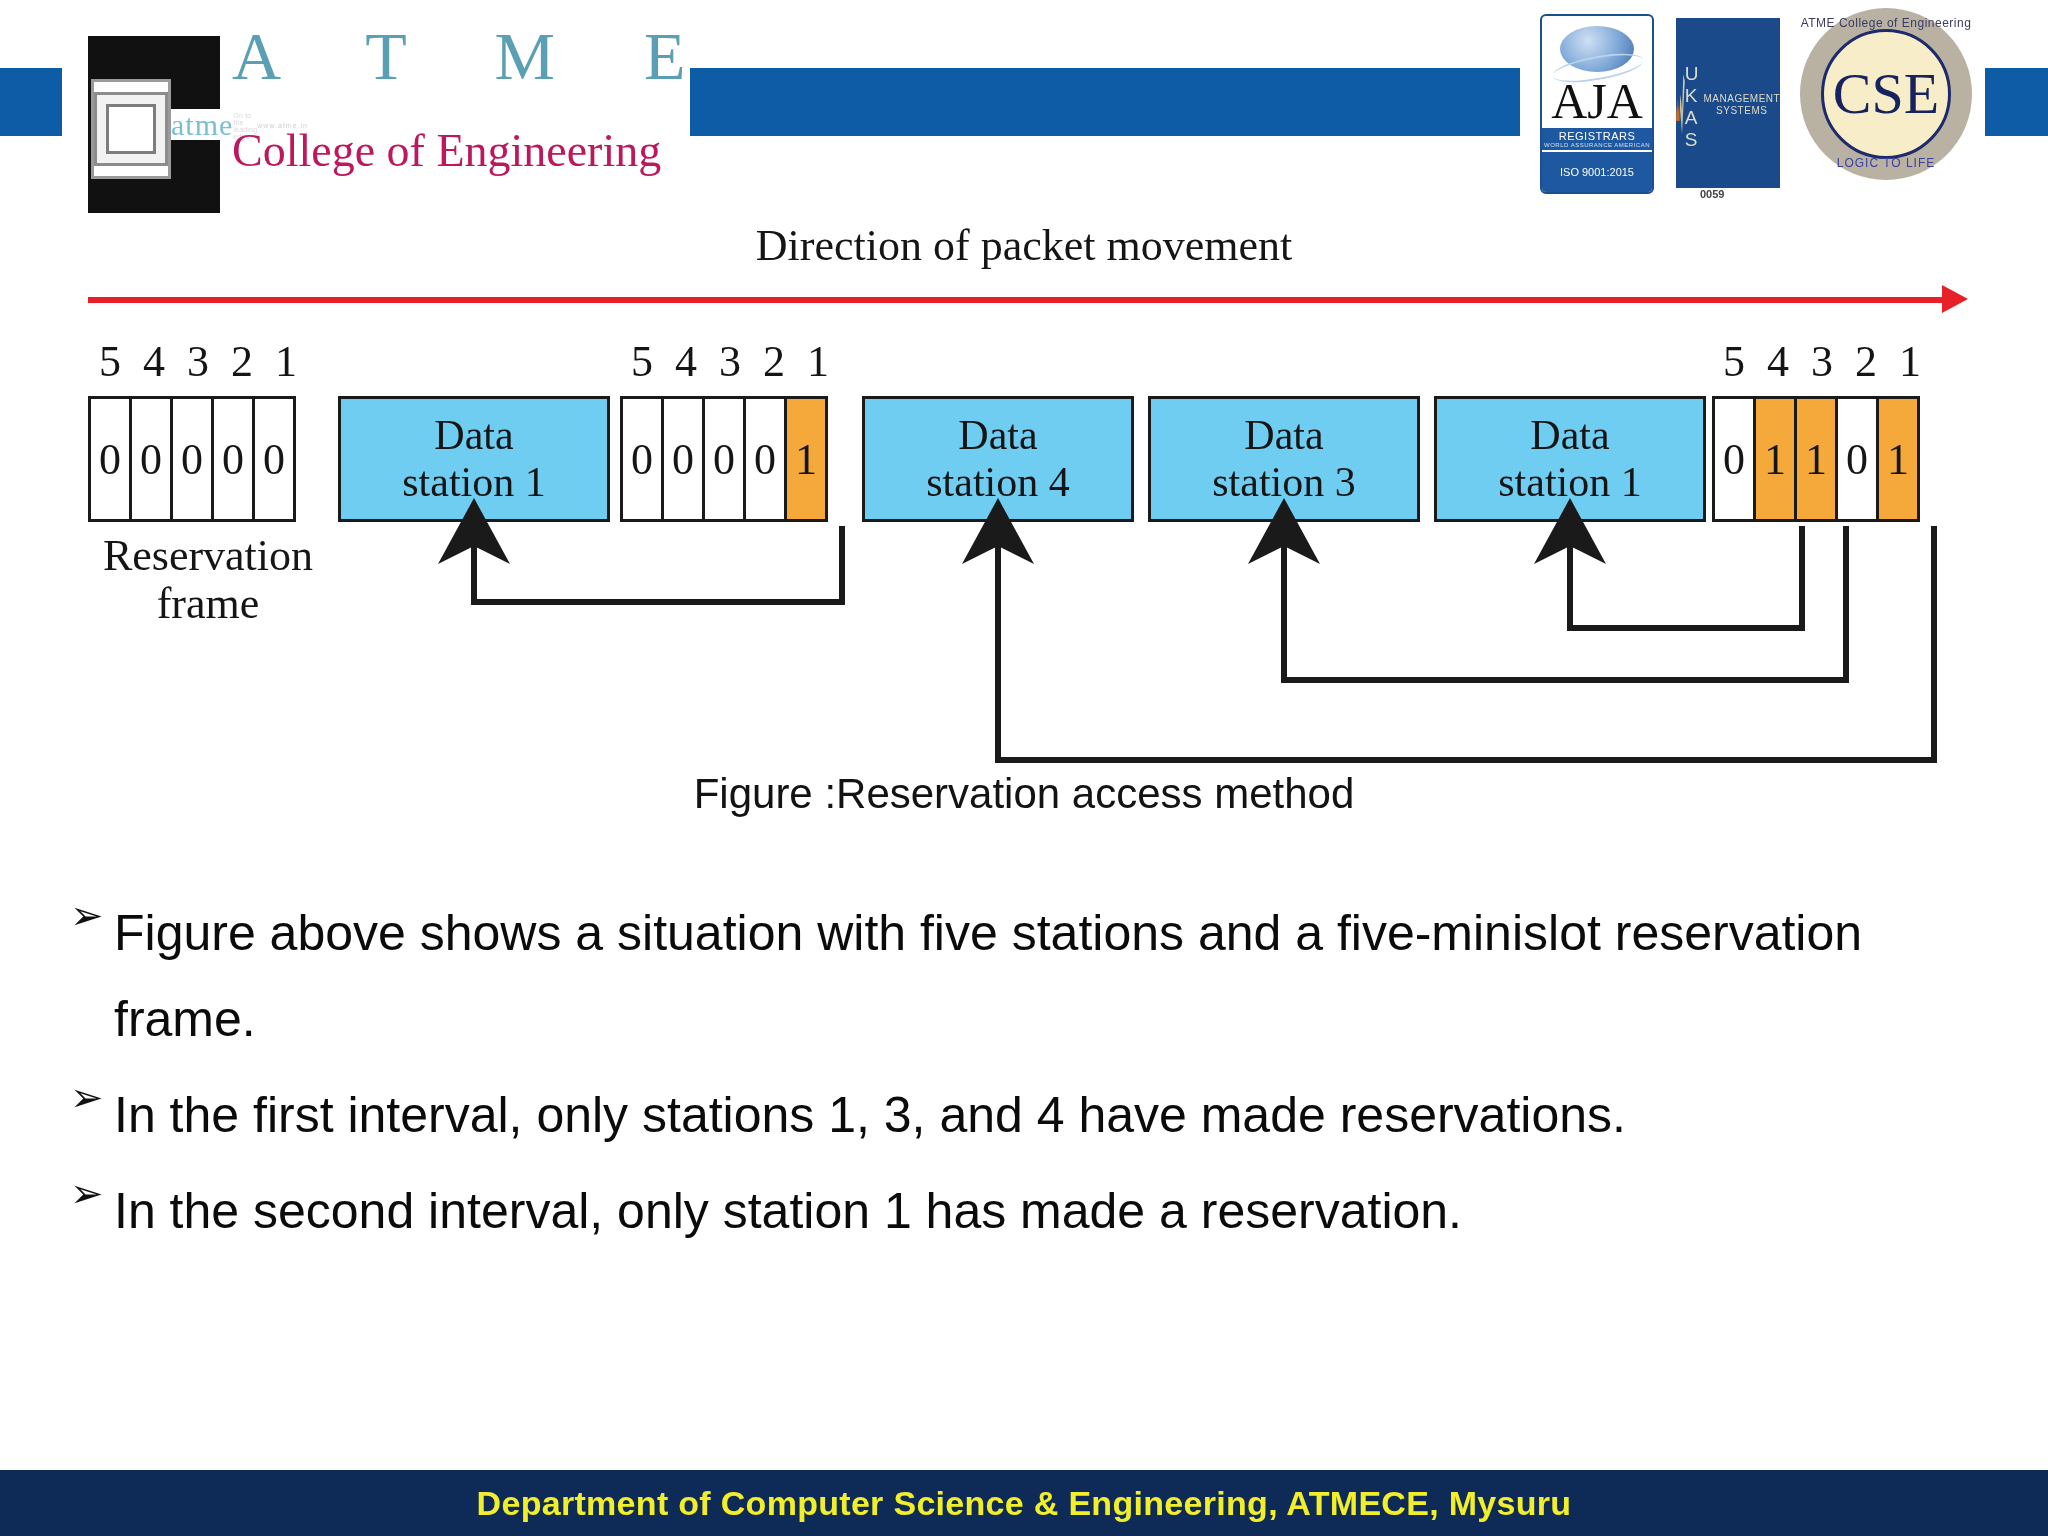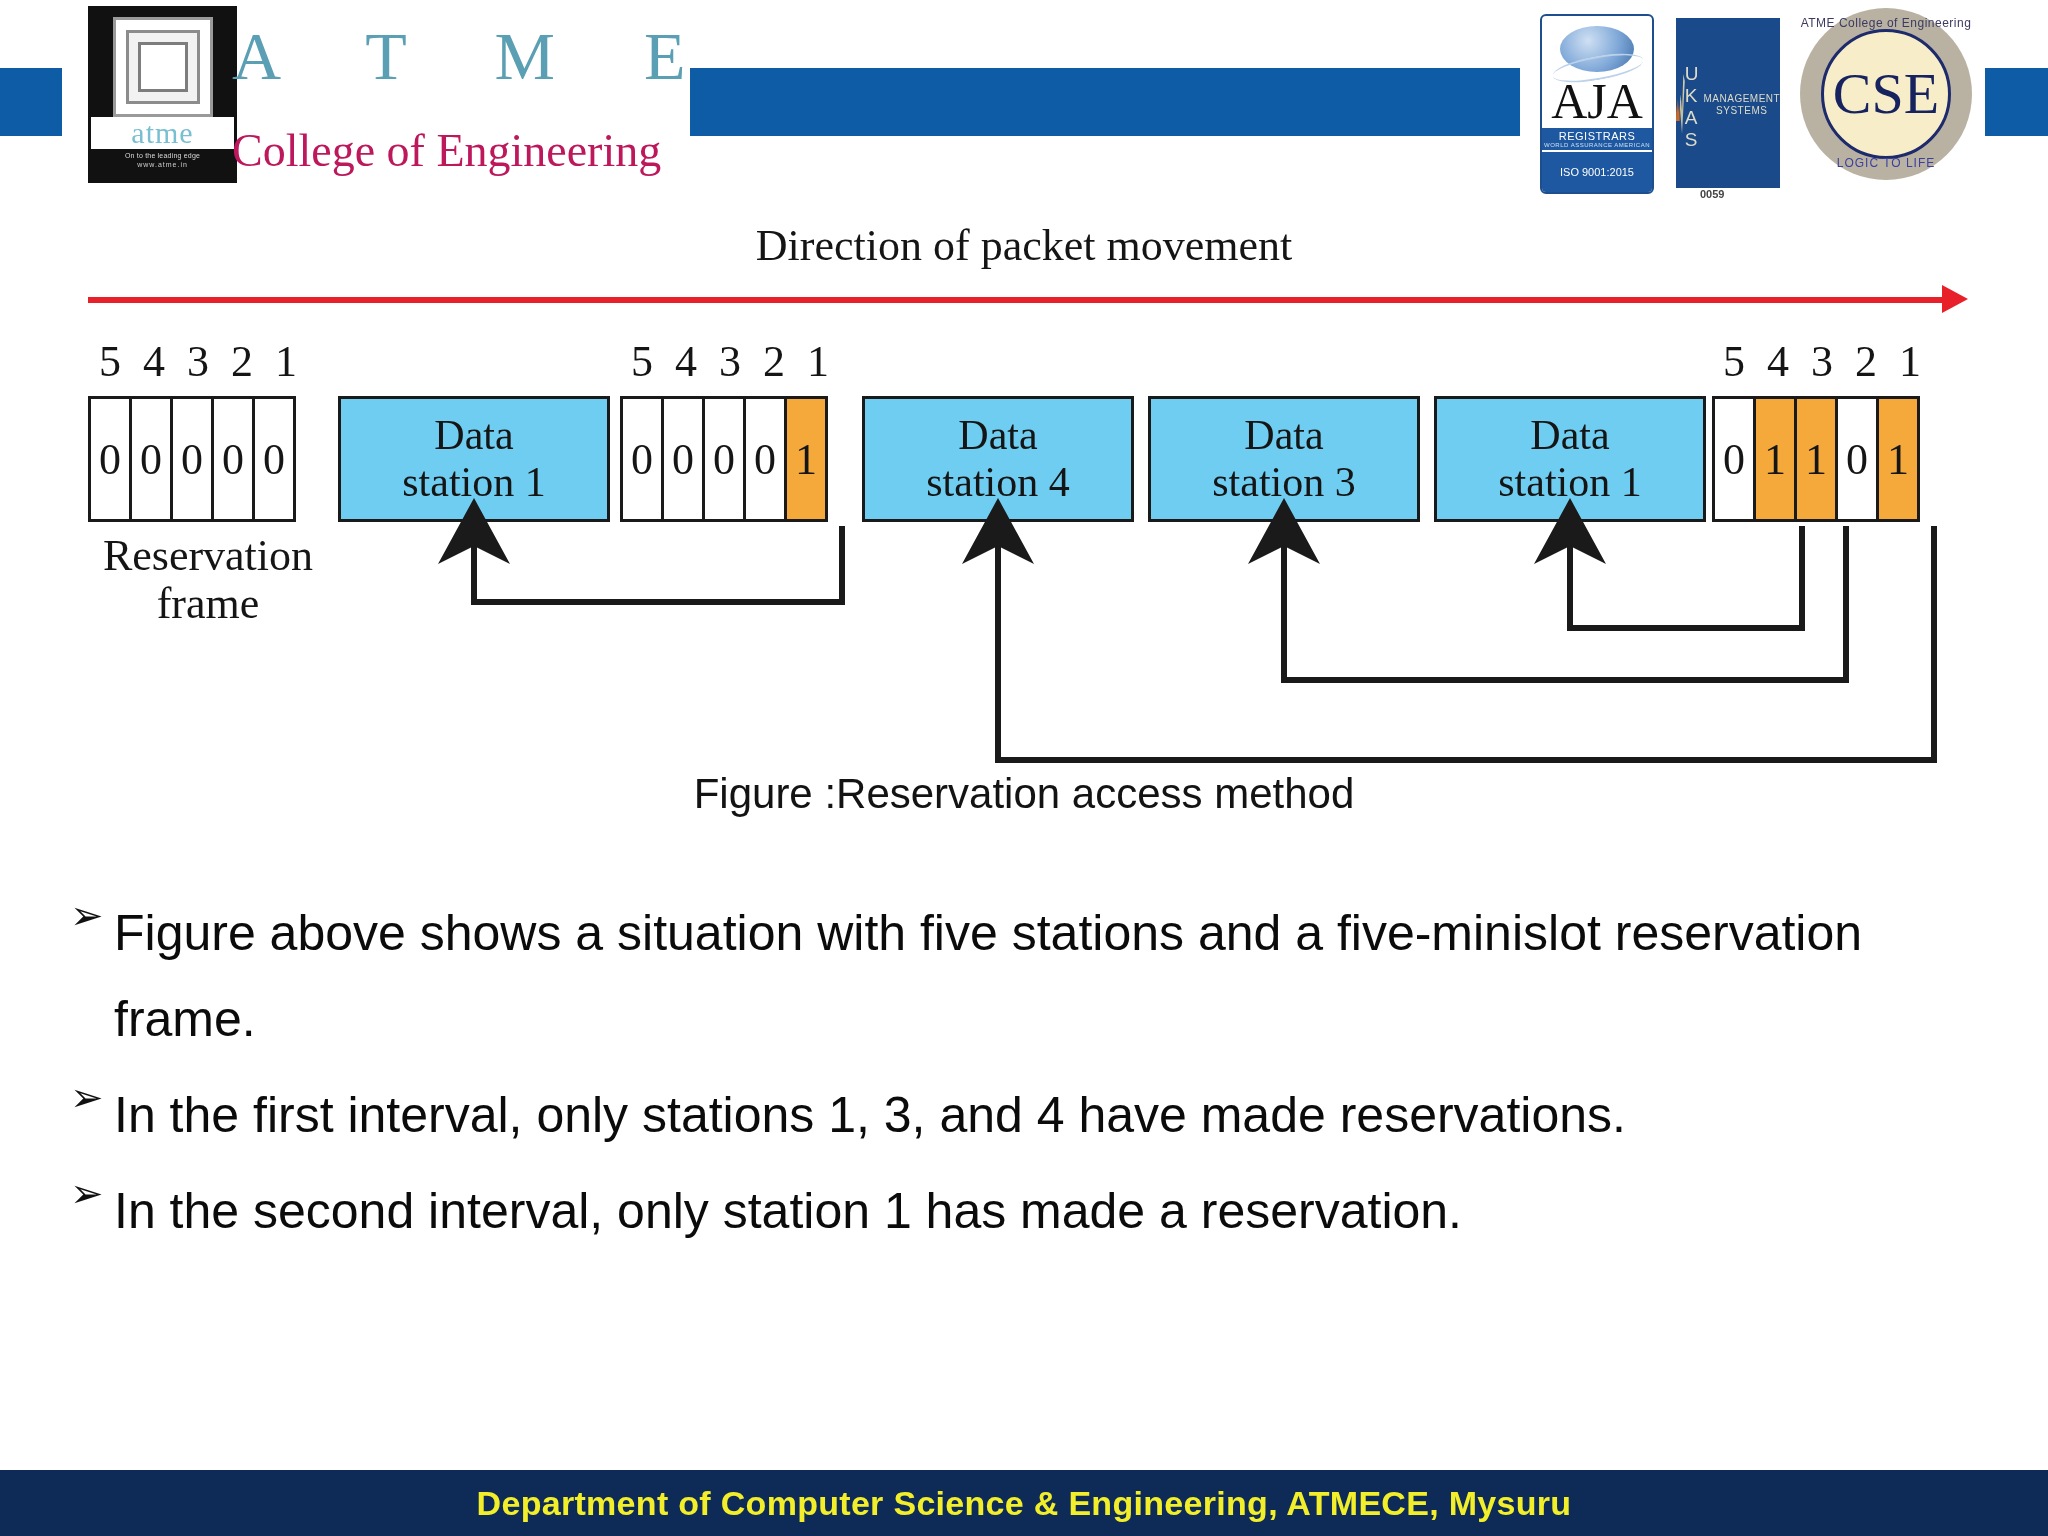--- a/index.html
+++ b/index.html
@@ -10,23 +10,23 @@
     overflow:hidden;
     position:relative;
   }
 
   
   .header{position:absolute;left:0;top:0;width:2048px;height:210px;}
   .hdr-bar-left{position:absolute;left:0;top:68px;width:62px;height:68px;background:#0d5ca5;}
   .hdr-bar-mid{position:absolute;left:690px;top:68px;width:830px;height:68px;background:#0d5ca5;}
   .hdr-bar-right{position:absolute;left:1985px;top:68px;width:63px;height:68px;background:#0d5ca5;}
 
-  .atme-logo{position:absolute;left:88px;top:6px;width:149px;height:177px;
+  .atme-logo{position:absolute;left:88px;top:36px;width:132px;height:177px;
     background:#111;border:3px solid #111;box-sizing:border-box;
-    display:flex;flex-direction:column;align-items:center;}
+    display:flex;align-items:center;}
   .atme-logo .frame-outer{width:100px;height:100px;margin-top:8px;background:#fff;
     border:3px solid #9a9a9a;box-sizing:border-box;display:flex;align-items:center;justify-content:center;}
   .atme-logo .frame-mid{width:74px;height:74px;border:3px solid #8c8c8c;background:#f2f2f2;
     box-sizing:border-box;display:flex;align-items:center;justify-content:center;}
   .atme-logo .frame-in{width:50px;height:50px;border:3px solid #7d7d7d;background:#fff;box-sizing:border-box;}
   .atme-logo .logo-word{color:#79bfd2;font-family:"Liberation Serif",serif;font-size:30px;
     background:#fff;width:100%;text-align:center;line-height:1.05;letter-spacing:1px;}
   .atme-logo .logo-tag{color:#d9d9d9;font-size:7px;margin-top:3px;letter-spacing:.2px;}
   .atme-logo .logo-url{color:#cfcfcf;font-size:7px;letter-spacing:1px;margin-top:2px;}
 

